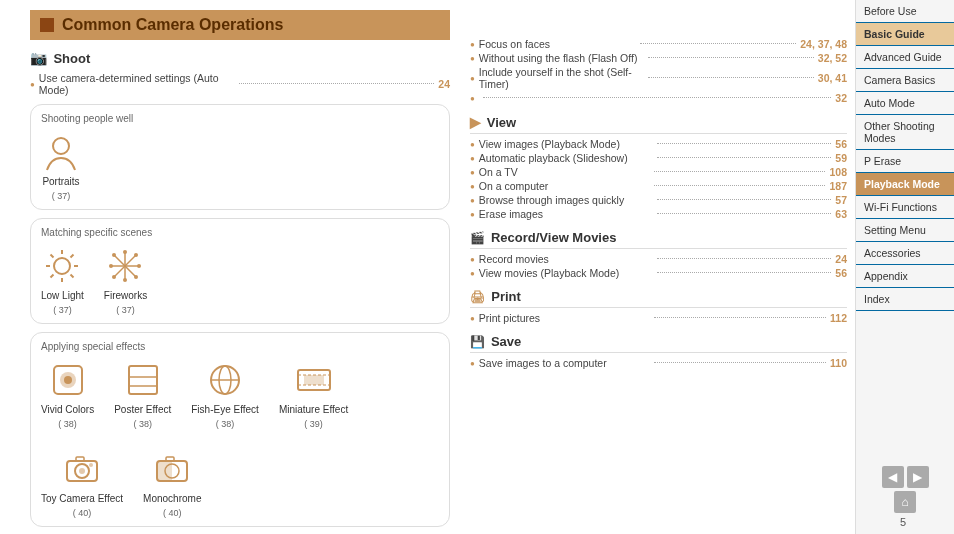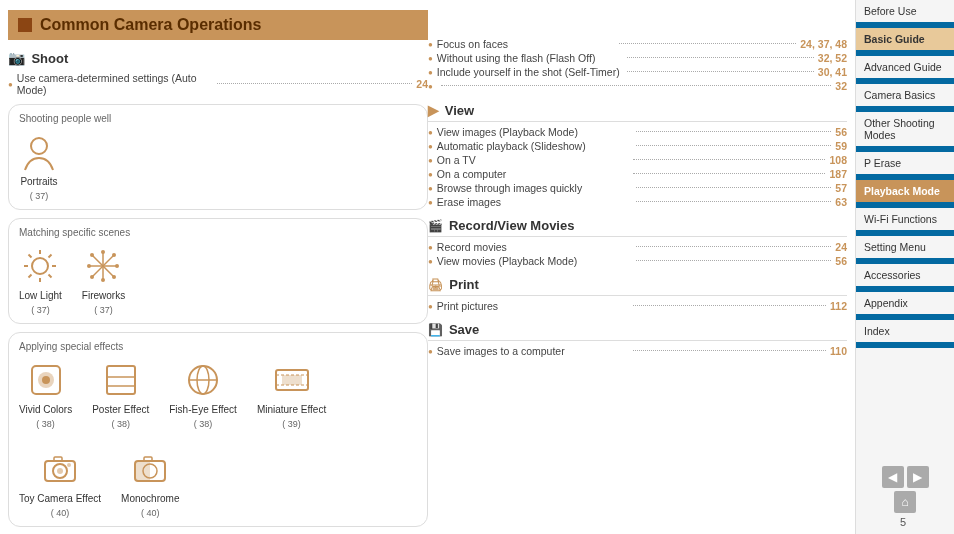--- a/index.html
+++ b/index.html
@@ -11,20 +11,22 @@
       background: #fff;
       overflow: hidden;
       display: flex;
     }
 
     
     .main-content {
       flex: 1;
       padding: 10px 8px;
       display: flex;
+      gap: 20px;
+      margin-left: 22px;
     }
 
     
     .left-col {
       width: 420px;
       flex-shrink: 0;
     }
 
     .page-title {
       background: #c8945a;
@@ -175,21 +177,21 @@
       border-left: 1px solid #ddd;
       display: flex;
       flex-direction: column;
       background: #f5f5f5;
     }
 
     .sidebar-item {
       padding: 5px 8px;
       font-size: 10.5px;
       color: #333;
-      border-bottom: 6px solid #0369a1;
+      border-bottom: 1px solid #0369a1;
       cursor: pointer;
       background: #f5f5f5;
     }
 
     .sidebar-item.active {
       background: #c8945a;
       color: #fff;
       font-weight: bold;
     }
 
@@ -488,20 +490,21 @@
       </div>
     </div>
   </div>
 </div>
 
 <div class="sidebar">
   <div class="sidebar-item">Before Use</div>
   <div class="sidebar-item highlight">Basic Guide</div>
   <div class="sidebar-item">Advanced Guide</div>
   <div class="sidebar-item">Camera Basics</div>
+  <div class="sidebar-item">Auto Mode</div>
   <div class="sidebar-item">Other Shooting Modes</div>
   <div class="sidebar-item">P Erase</div>
   <div class="sidebar-item active">Playback Mode</div>
   <div class="sidebar-item">Wi-Fi Functions</div>
   <div class="sidebar-item">Setting Menu</div>
   <div class="sidebar-item">Accessories</div>
   <div class="sidebar-item">Appendix</div>
   <div class="sidebar-item">Index</div>
 
   <div style="flex:1;"></div>

